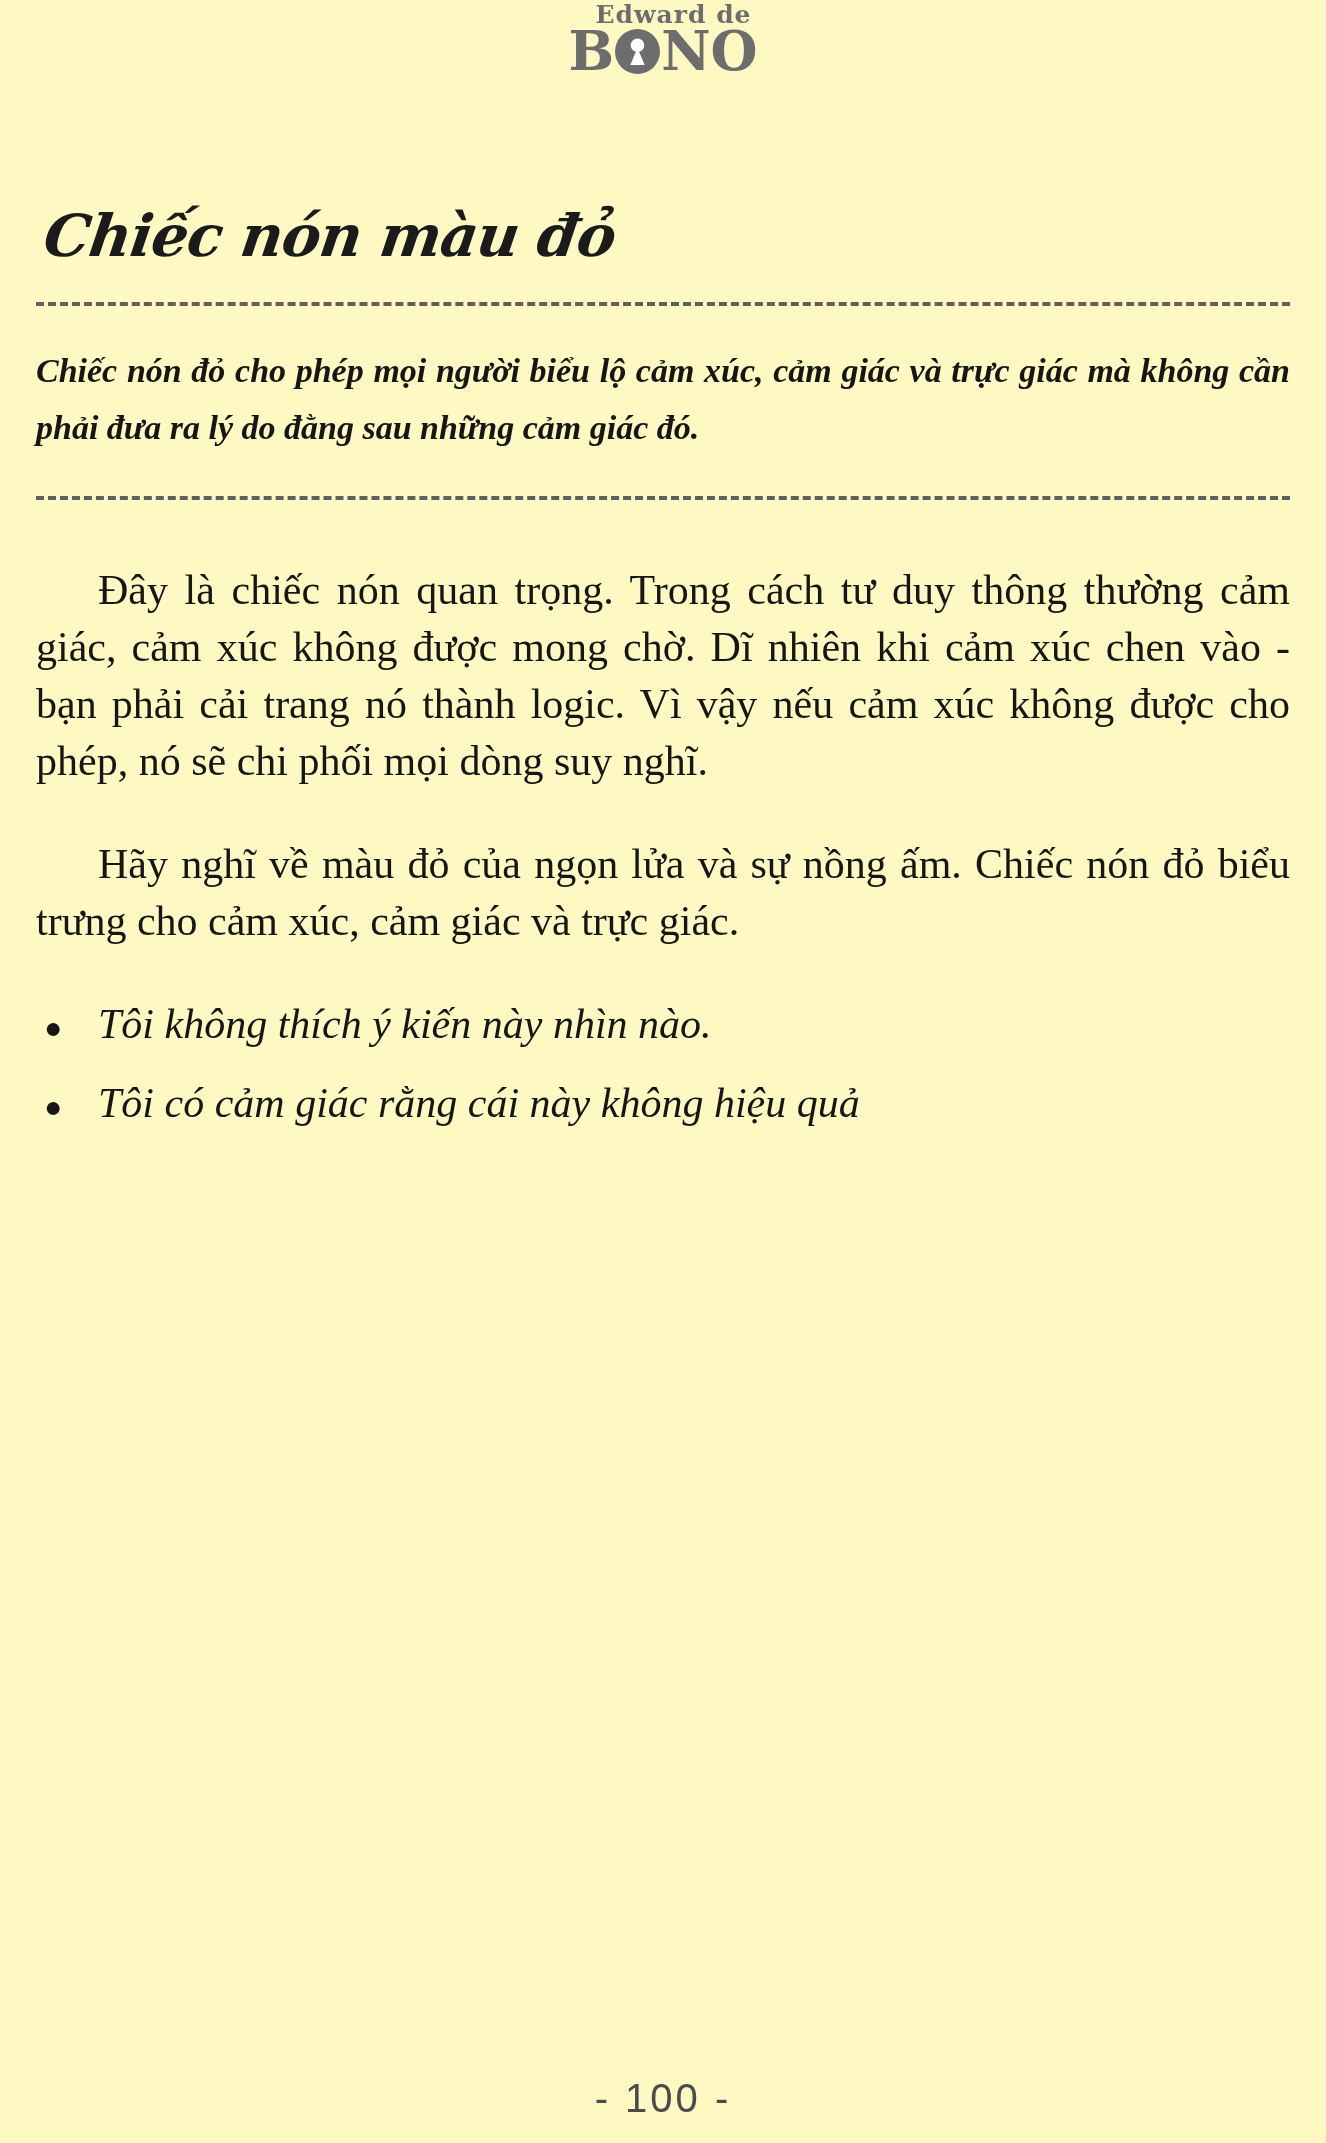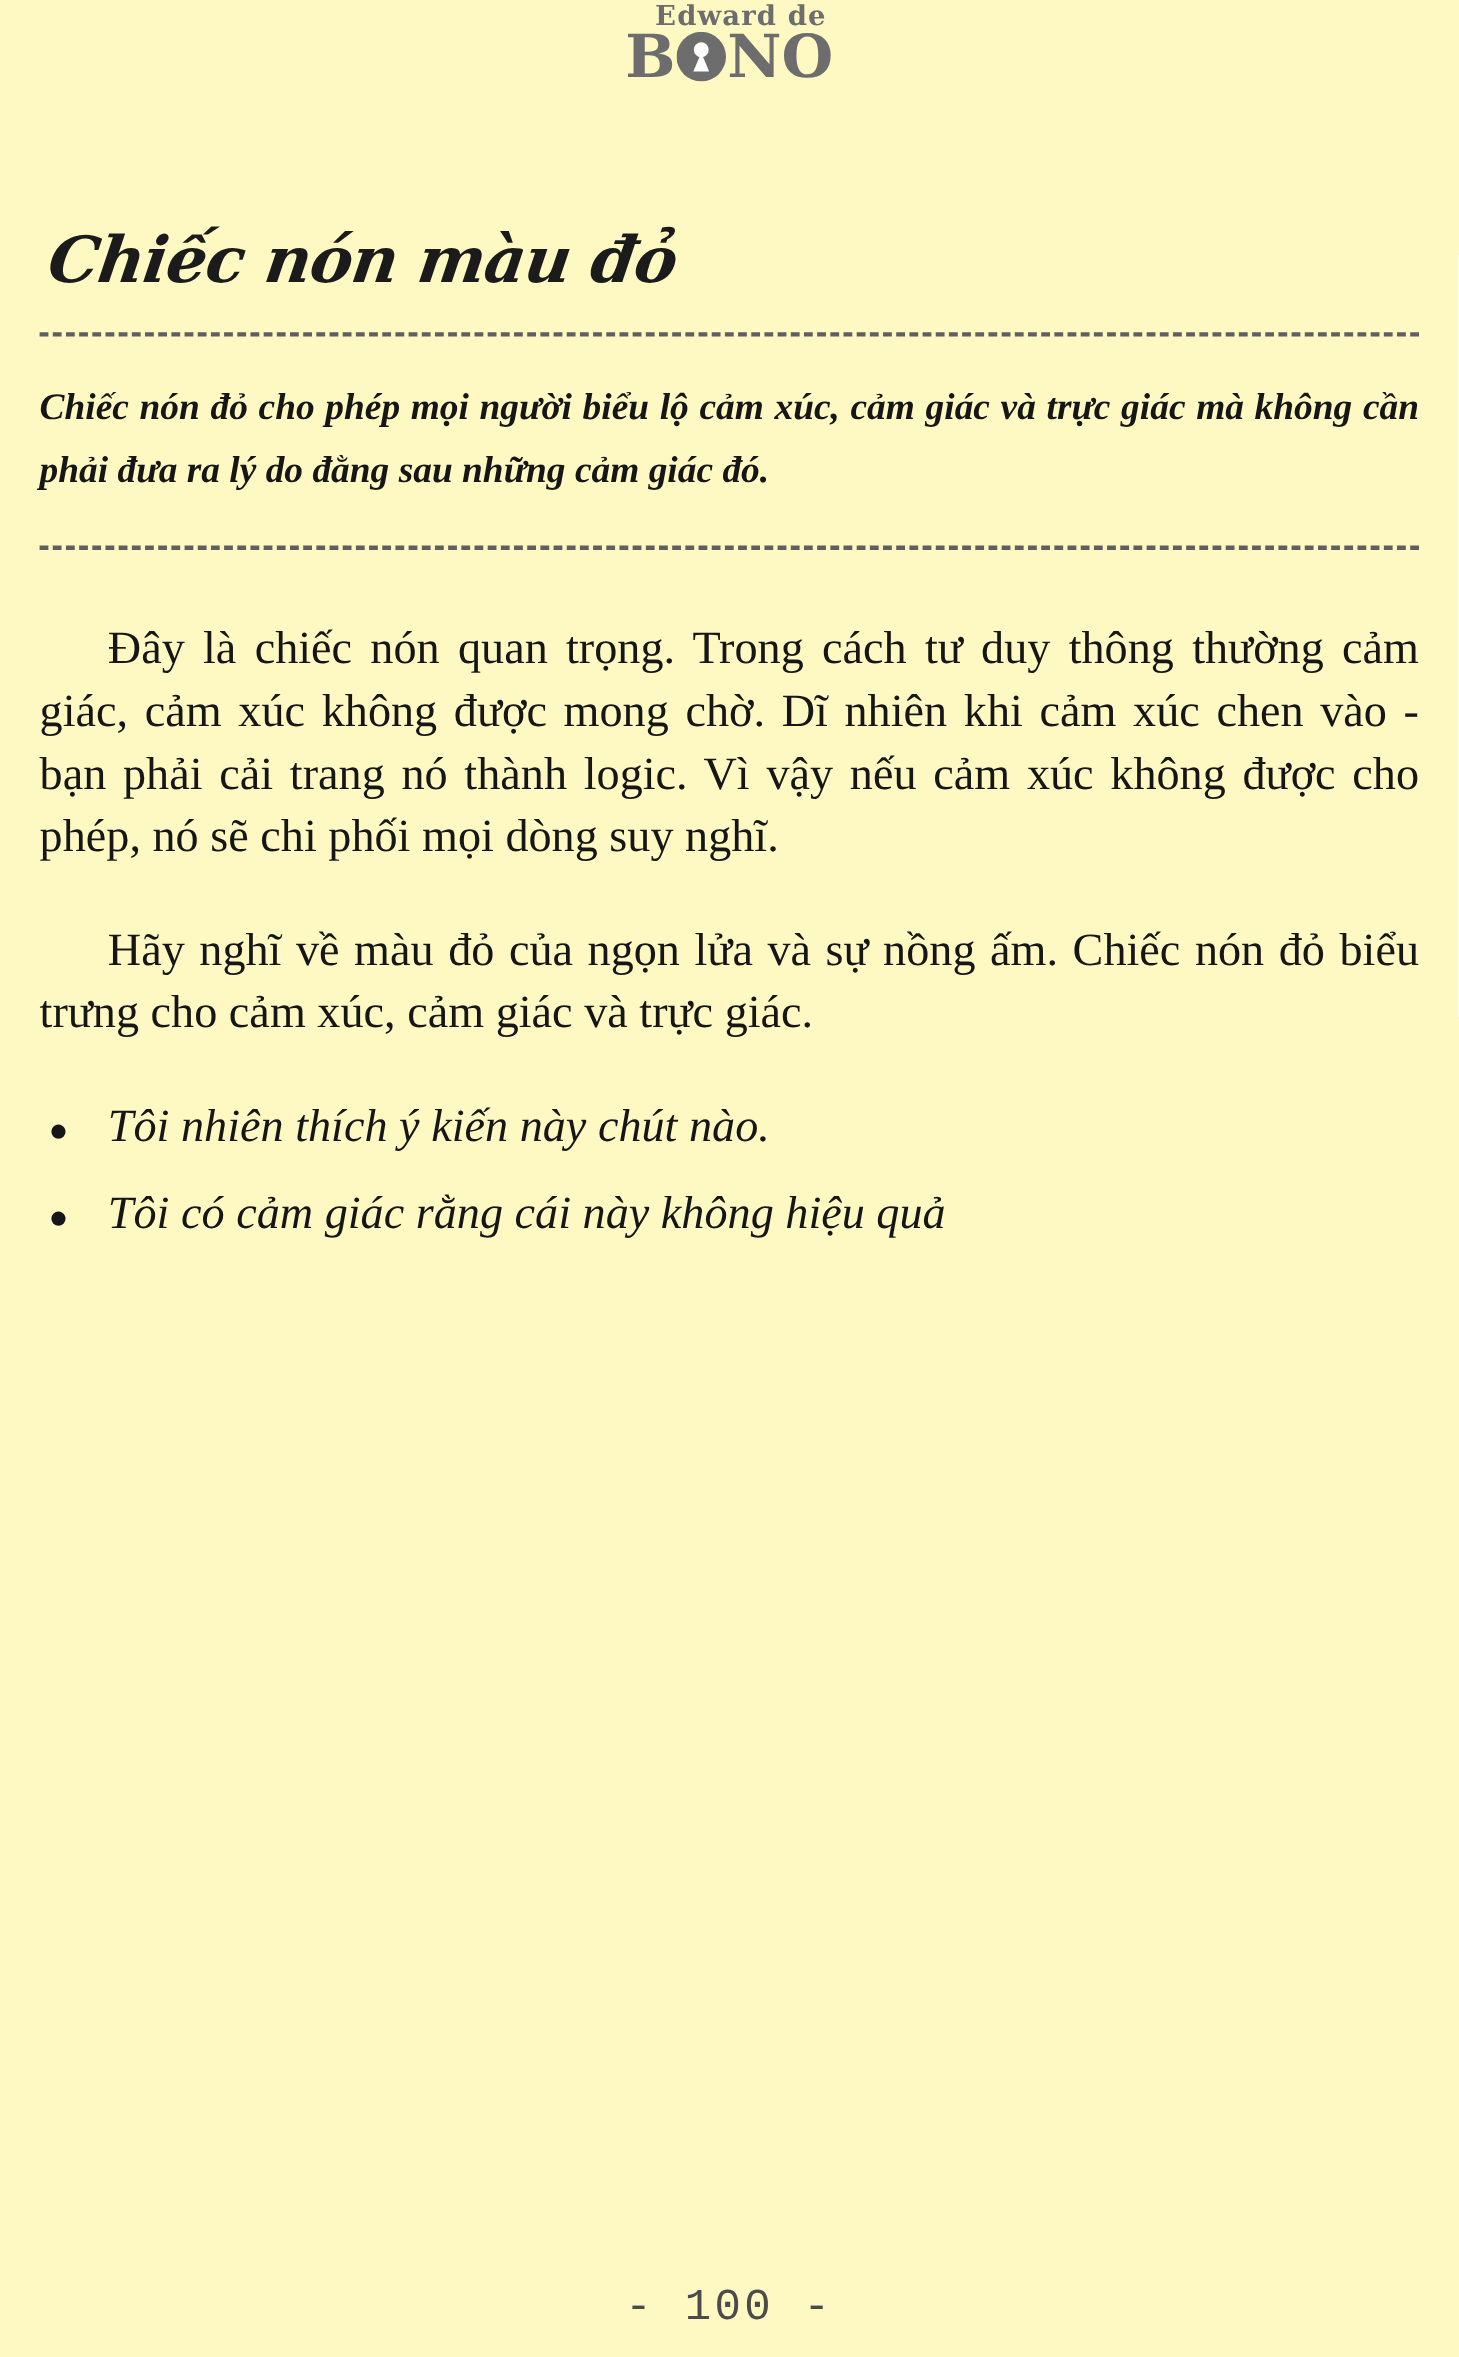--- a/index.html
+++ b/index.html
@@ -105,21 +105,21 @@
   
   .footer {
     position: absolute;
     left: 0;
     bottom: 22px;
     width: 100%;
     text-align: center;
   }
   .page-number {
     display: inline-block;
-    font-family: Liberation Mono, monospace;
+    font-family: Liberation Sans, sans-serif;
     font-size: 40px;
     color: #4b4b4b;
     letter-spacing: 3px;
     margin-top: 28px;
   }
 </style>
 </head>
 <body>
 
 <div class="page">
@@ -152,21 +152,21 @@
     <div class="divider after-quote"></div>
 
     <p class="para">Đây là chiếc nón quan trọng. Trong cách tư duy thông thường cảm giác, cảm xúc không được mong chờ. Dĩ nhiên khi cảm xúc chen vào - bạn phải cải trang nó thành logic. Vì vậy nếu cảm xúc không được cho phép, nó sẽ chi phối mọi dòng suy nghĩ.</p>
 
     <p class="para">Hãy nghĩ về màu đỏ của ngọn lửa và sự nồng ấm. Chiếc nón đỏ biểu trưng cho cảm xúc, cảm giác và trực giác.</p>
 
 
     <ul class="bullets">
       <li class="bullet-item">
         <span class="bullet-dot">●</span>
-        <span class="bullet-text">Tôi nhiên thích ý kiến này chút nào.</span>
+        <span class="bullet-text">Tôi không thích ý kiến này nhìn nào.</span>
       </li>
       <li class="bullet-item">
         <span class="bullet-dot">●</span>
         <span class="bullet-text">Tôi có cảm giác rằng cái này không hiệu quả</span>
       </li>
     </ul>
 
   </main>
 
   <footer class="footer">

